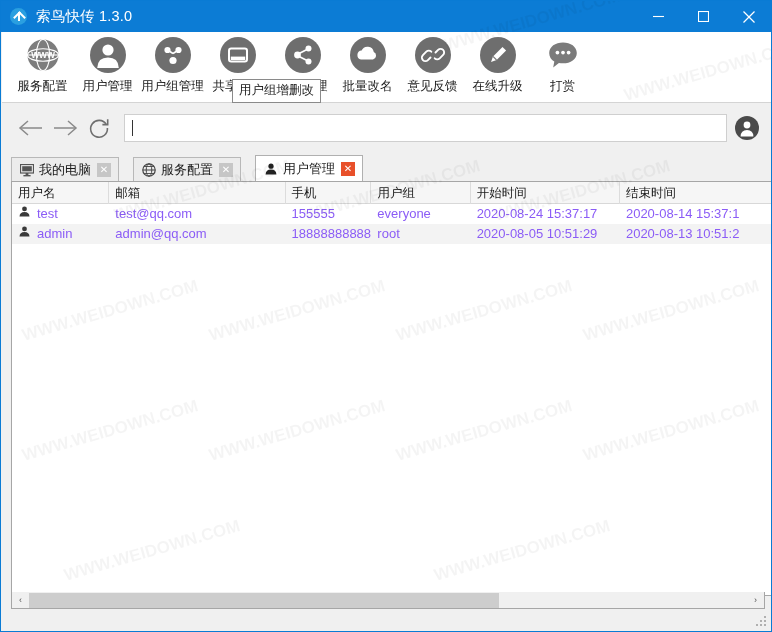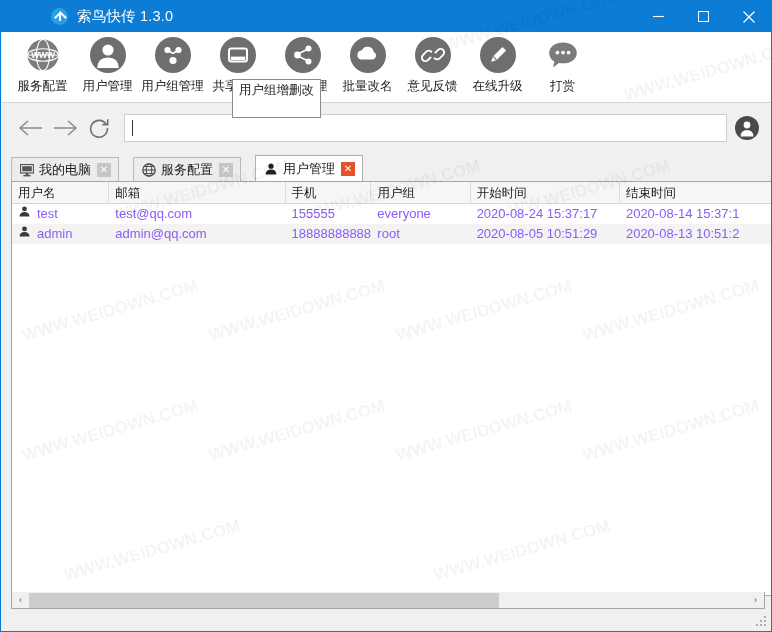--- a/index.html
+++ b/index.html
@@ -15,21 +15,21 @@
     border: 1px solid #0a7bd4;
     background: #f0f0f0;
     overflow: hidden;
   }
 
   
   .titlebar {
     position: absolute; top: 0; left: 0;
     width: 770px; height: 31px;
     background: #0c7cd5;
-    display: flex; align-items: center; padding-left: 41px;
+    display: flex; align-items: center;
   }
   .app-icon {
     width: 17px; height: 17px; border-radius: 50%;
     background: #2a9fe0;
     margin-left: 9px; margin-right: 9px;
     position: relative; flex: 0 0 auto;
   }
   .app-icon::after {
     content: ""; position: absolute;
     left: 7.5px; top: 4px;
@@ -78,21 +78,21 @@
   }
   .tb-ico.plain { background: transparent; }
   .tb-label {
     font-size: 12.5px; color: #1a1a1a; white-space: nowrap;
   }
 
   
   .tooltip {
     position: absolute; left: 231px; top: 78px;
     background: #ffffff; border: 1px solid #8a8a8a;
-    padding: 2px 6px 18px 6px;
+    padding: 2px 6px 3px 6px;
     font-size: 12.5px; color: #1a1a1a;
     white-space: nowrap; z-index: 40;
   }
 
   
   .navbar {
     position: absolute; top: 103px; left: 1px;
     width: 769px; height: 48px;
     background: #f0f0f0;
     display: flex; align-items: center;

